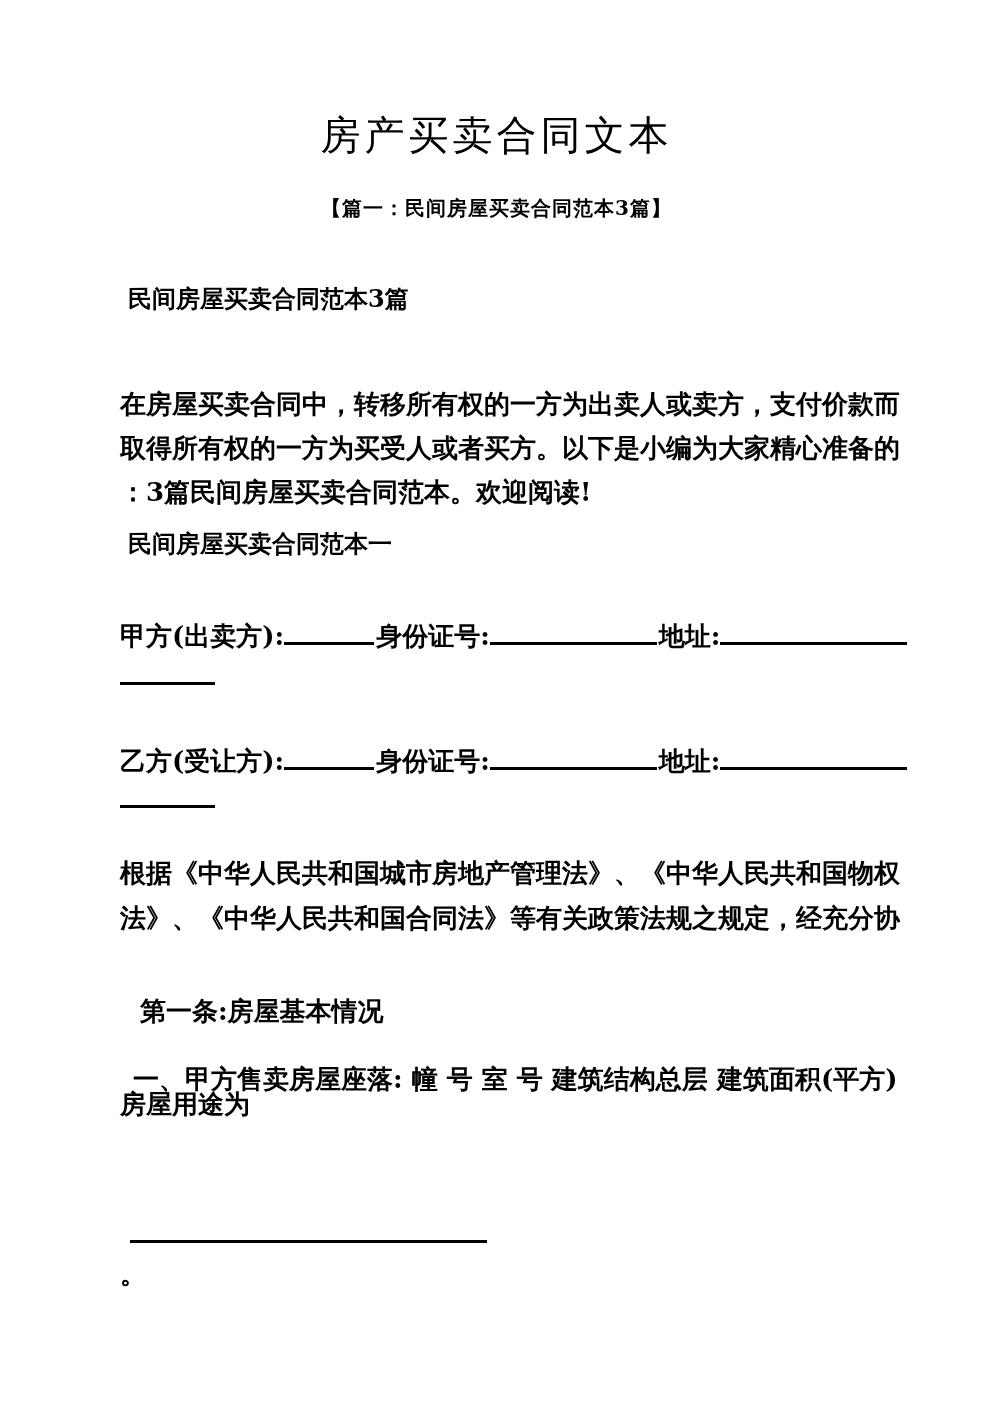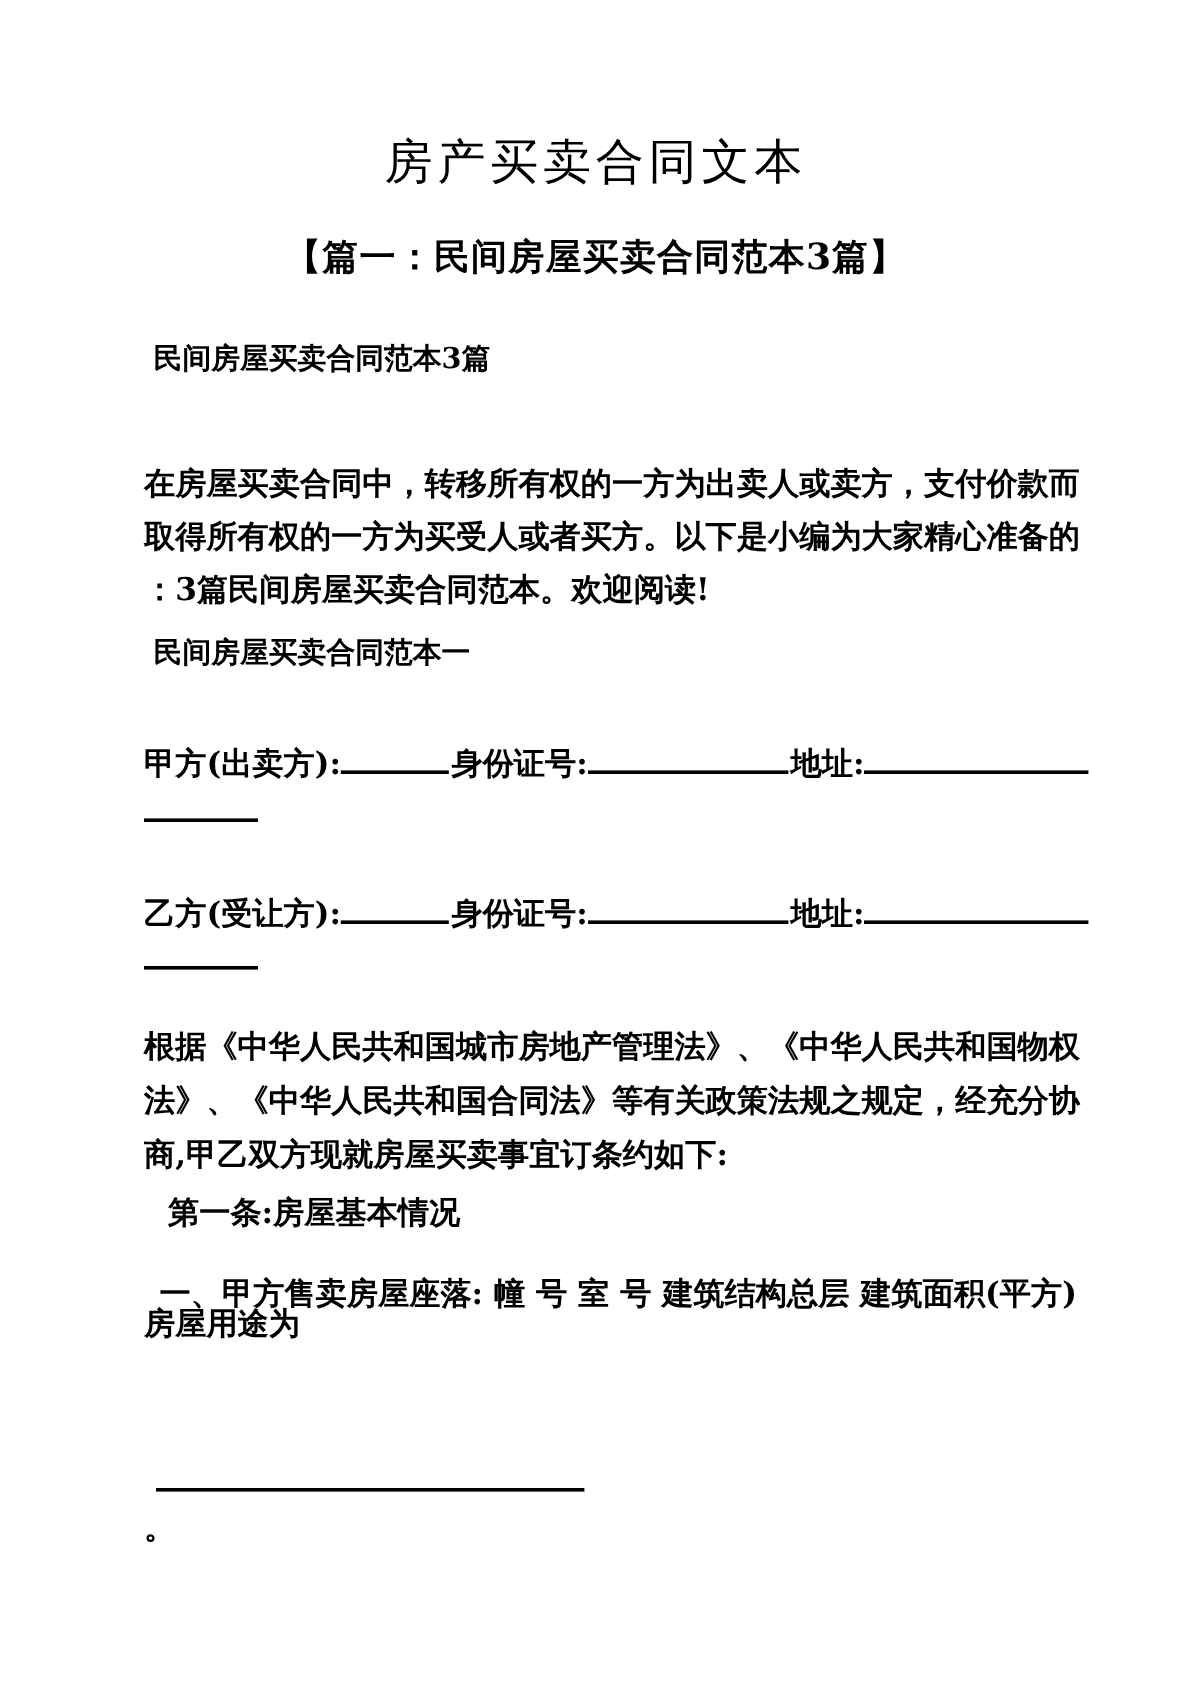--- a/index.html
+++ b/index.html
@@ -6,21 +6,21 @@
   .page{
     position:relative;
     width:993px;height:1404px;
     background:#ffffff;color:#000000;
     font-family:"DejaVu Serif","Liberation Serif",serif;
     overflow:hidden;
   }
   .line{position:absolute;white-space:nowrap;line-height:1.25;}
   .center{left:0;right:0;text-align:center;}
   .doc-title{top:110px;font-size:40px;font-weight:400;letter-spacing:4px;}
-  .doc-subtitle{top:196px;font-size:30px;font-weight:600;letter-spacing:1px;}
+  .doc-subtitle{top:196px;font-size:20px;font-weight:600;letter-spacing:1px;}
   .body-txt{font-size:26px;font-weight:600;text-align:center;}
   .label-txt{font-size:24px;font-weight:600;}
   .blank{
     display:inline-block;
     border-bottom:3px solid #000;
     height:30px;
     vertical-align:baseline;
   }
   .w90{width:90px;}
   .w167{width:167px;}
@@ -56,21 +56,20 @@
 
   <div class="line body-txt" style="left:120px;top:737px;">
     <span>乙方(受让方):</span><span class="blank w90"></span><span class="gap">身份证号:</span><span class="blank w167"></span><span class="gap">地址:</span><span class="blank w187"></span>
   </div>
   <div class="line body-txt" style="left:120px;top:775px;">
     <span class="blank w95"></span>
   </div>
 
   <div class="line body-txt" style="left:120px;top:857px;">根据《中华人民共和国城市房地产管理法》、《中华人民共和国物权</div>
   <div class="line body-txt" style="left:120px;top:902px;">法》、《中华人民共和国合同法》等有关政策法规之规定，经充分协</div>
-  <div class="line body-txt" style="left:120px;top:947px;">商,甲乙双方现就房屋买卖事宜订条约如下:</div>
 
   <div class="line body-txt" style="left:140px;top:995px;">第一条:房屋基本情况</div>
 
   <div class="line body-txt" style="left:133px;top:1045px;margin-top:18px;">一、甲方售卖房屋座落: 幢 号 室 号 建筑结构总层 建筑面积(平方)</div>
   <div class="line body-txt" style="left:120px;top:1088px;">房屋用途为</div>
 
   <div class="line body-txt" style="left:120px;top:1210px;">
     <span class="blank w357"></span>
   </div>
   <div class="line body-txt" style="left:120px;top:1258px;">。</div>

